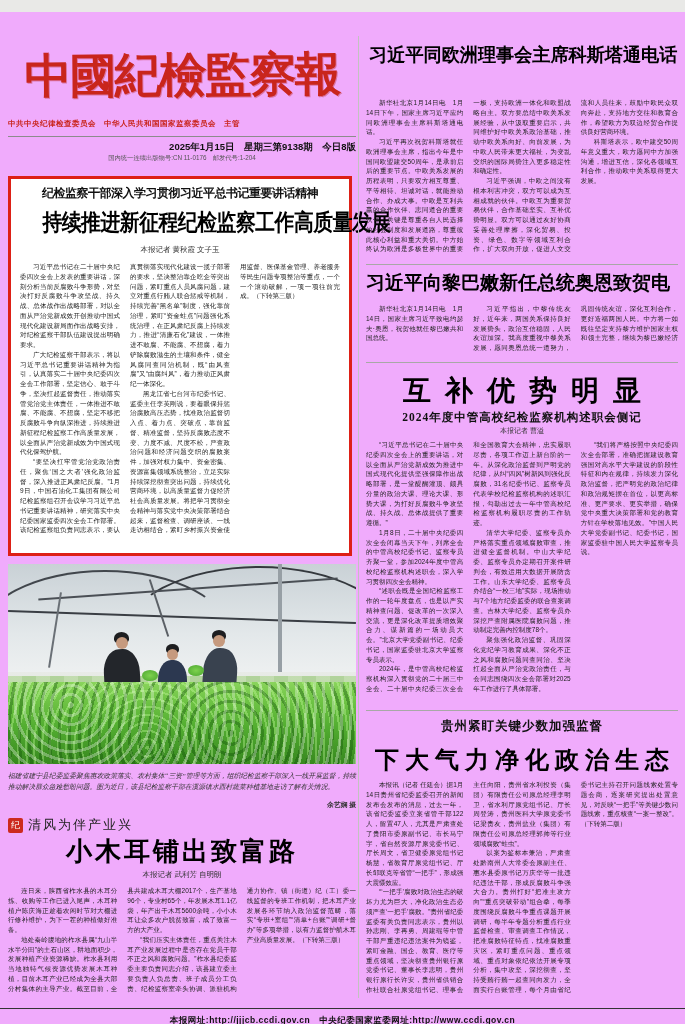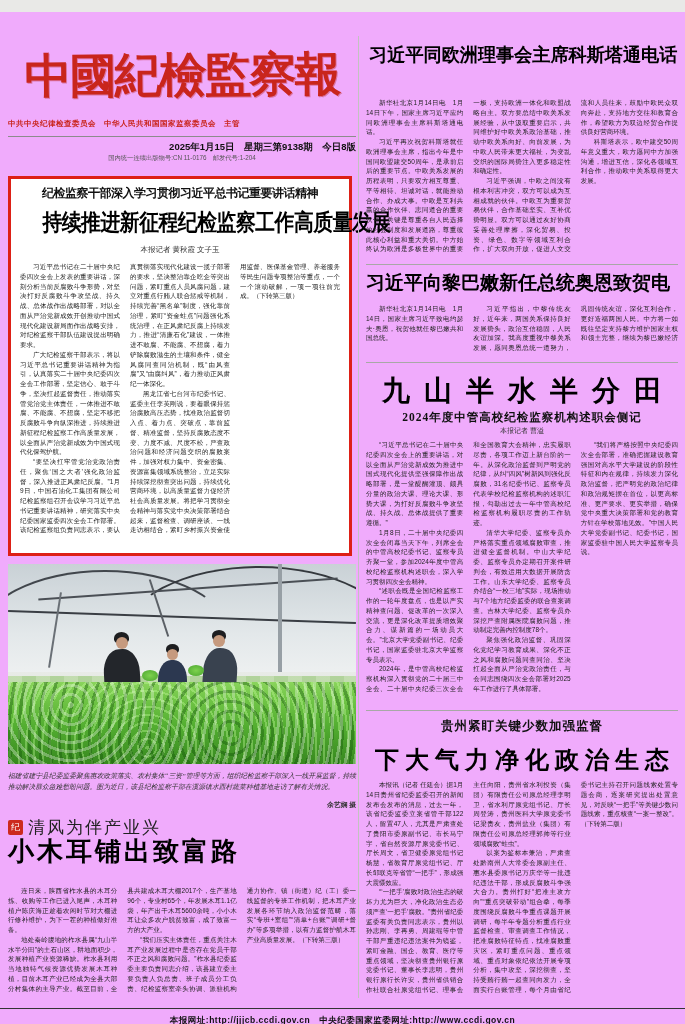--- a/index.html
+++ b/index.html
@@ -40,22 +40,22 @@
   .field-texture{position:absolute;inset:0;
      background-image:repeating-radial-gradient(circle at 18% 28%,rgba(255,255,255,.30) 0 3px,transparent 3px 9px),
                       repeating-radial-gradient(circle at 64% 62%,rgba(16,80,8,.38) 0 3px,transparent 3px 10px),
                       repeating-radial-gradient(circle at 40% 80%,rgba(200,255,160,.35) 0 2px,transparent 2px 8px);}
   
   .caption{left:8px;top:758px;width:348px;height:42px;font-family:"Liberation Serif",serif;font-style:italic;
      font-size:6.8px;line-height:1.65;color:#333;text-align:justify;position:absolute;}
   .credit{position:absolute;right:0;bottom:2px;font-style:normal;font-weight:bold;}
   .series-header{left:8px;top:804px;width:348px;display:flex;align-items:center;gap:5px;}
   .series-logo{width:15px;height:15px;background:#cc2a1e;color:#fff;font-size:9px;display:flex;align-items:center;justify-content:center;border-radius:2px;}
-  .series-title{font-size:17px;color:#222;letter-spacing:2px;}
-  .muer-headline{left:8px;top:822px;width:348px;font-family:"Liberation Serif",serif;
+  .series-title{font-size:13px;color:#222;letter-spacing:2px;}
+  .muer-headline{left:8px;top:822px;width:348px;text-align:center;font-family:"Liberation Serif",serif;
      font-weight:900;font-size:26px;letter-spacing:3px;color:#000;}
   .muer-byline{left:8px;top:858px;width:348px;text-align:center;font-size:7.5px;color:#333;}
   .muer-body{left:8px;top:874px;width:348px;height:112px;}
   
   .vdivider{left:358px;top:24px;width:1px;height:962px;background:#c2c2c0;}
   .r-head1{left:366px;top:30px;width:312px;text-align:center;font-size:18.5px;font-weight:900;white-space:nowrap;
      transform:scaleX(.98);transform-origin:center;color:#000;}
   .r-body1{left:366px;top:86px;width:312px;height:162px;}
   .hr-r{left:366px;width:312px;border-top:1px solid #a8a8a6;}
   .r-head2{left:366px;top:258px;width:312px;text-align:left;font-size:19px;font-weight:900;white-space:nowrap;color:#000;}
@@ -128,20 +128,21 @@
   <div class="caption">
     <span>福建省建宁县纪委监委聚焦惠农政策落实、农村集体“三资”管理等方面，组织纪检监察干部深入一线开展监督，持续推动解决群众急难愁盼问题。图为近日，该县纪检监察干部在溪源镇水西村蔬菜种植基地走访了解有关情况。</span>
     <span class="credit">余艺娴 摄</span>
   </div>
 
   <div class="abs series-header">
     <span class="series-logo">纪</span>
     <span class="series-title">清风为伴产业兴</span>
   </div>
   <div class="abs muer-headline">小木耳铺出致富路</div>
+  <div class="abs muer-byline">本报记者 武利芳 自明朗</div>
   <div class="abs body-text muer-body">
       <p>连日来，陕西省柞水县的木耳分拣、收购等工作已进入尾声，木耳种植户陈庆海正趁着农闲时节对大棚进行修补维护，为下一茬的种植做好准备。</p>
       <p>地处秦岭腹地的柞水县属“九山半水半分田”的土石山区，耕地面积少，发展种植产业资源稀缺。柞水县利用当地独特气候资源优势发展木耳种植，目前木耳产业已经成为全县大部分村集体的主导产业。截至目前，全县共建成木耳大棚2017个，生产基地96个，专业村65个，年发展木耳1.1亿袋，年产出干木耳5600余吨，小小木耳让众多农户脱贫致富，成了致富一方的大产业。</p>
       <p>“我们压实主体责任，重点关注木耳产业发展过程中是否存在党员干部不正之风和腐败问题。”柞水县纪委监委主要负责同志介绍，该县建立委主要负责人负总责、班子成员分工负责、纪检监察室牵头协调、派驻机构通力协作、镇（街道）纪（工）委一线监督的专班工作机制，把木耳产业发展各环节纳入政治监督范畴，落实“专班+室组”“清单+台账”“调研+督办”等多项举措，以有力监督护航木耳产业高质量发展。（下转第三版）</p>
     </div>
 
   <div class="abs vdivider"></div>
 
   <div class="abs r-head1">习近平同欧洲理事会主席科斯塔通电话</div>
   <div class="abs body-text r-body1">
@@ -152,21 +153,21 @@
     </div>
 
   <div class="abs hr-r" style="top:252px;"></div>
   <div class="abs r-head2">习近平向黎巴嫩新任总统奥恩致贺电</div>
   <div class="abs body-text r-body2">
       <p>新华社北京1月14日电　1月14日，国家主席习近平致电约瑟夫·奥恩，祝贺他就任黎巴嫩共和国总统。</p>
       <p>习近平指出，中黎传统友好，近年来，两国关系保持良好发展势头，政治互信稳固，人民友谊加深。我高度重视中黎关系发展，愿同奥恩总统一道努力，巩固传统友谊，深化互利合作，更好造福两国人民。中方将一如既往坚定支持黎方维护国家主权和领土完整，继续为黎巴嫩经济重建和发展提供力所能及的帮助。</p>
     </div>
 
   <div class="abs hr-r" style="top:350px;"></div>
-  <div class="abs r-head3">九山半水半分田</div>
+  <div class="abs r-head3">互补优势明显</div>
   <div class="abs r-sub3">2024年度中管高校纪检监察机构述职会侧记</div>
   <div class="abs r-by3">本报记者 曹溢</div>
   <div class="abs body-text r-body3">
       <p>“习近平总书记在二十届中央纪委四次全会上的重要讲话，对以全面从严治党新成效为推进中国式现代化提供坚强保障作出战略部署，是一堂醍醐灌顶、颇具分量的政治大课、理论大课、形势大课，为打好反腐败斗争攻坚战、持久战、总体战提供了重要遵循。”</p>
       <p>1月8日，二十届中央纪委四次全会闭幕当天下午，列席全会的中管高校纪委书记、监察专员齐聚一堂，参加2024年度中管高校纪检监察机构述职会，深入学习贯彻四次全会精神。</p>
       <p>“述职会既是全国纪检监察工作的一轮年度盘点，也是以严实精神查问题、促改革的一次深入交流，更是深化改革提质增效聚合力、谋新篇的一场动员大会。”北京大学党委副书记、纪委书记，国家监委驻北京大学监察专员表示。</p>
       <p>2024年，是中管高校纪检监察机构深入贯彻党的二十届三中全会、二十届中央纪委三次全会和全国教育大会精神，忠实履职尽责，各项工作迈上新台阶的一年。从深化政治监督到严明党的纪律，从纠“四风”树新风到强化反腐败，31名纪委书记、监察专员代表学校纪检监察机构的述职汇报，勾勒出过去一年中管高校纪检监察机构履职尽责的工作轨迹。</p>
       <p>清华大学纪委、监察专员办严格落实重点领域腐败审查，推进健全监督机制。中山大学纪委、监察专员办定期召开案件研判会，有效运用大数据开展防贪工作。山东大学纪委、监察专员办结合“一校三地”实际，现场推动与7个地方纪委监委的联合查案调查。吉林大学纪委、监察专员办深挖严查附属医院腐败问题，推动制定完善内控制度78个。</p>
       <p>聚焦强化政治监督、巩固深化党纪学习教育成果、深化不正之风和腐败问题同查同治、坚决扛起全面从严治党政治责任，与会同志围绕四次全会部署对2025年工作进行了具体部署。</p>
       <p>“我们将严格按照中央纪委四次全会部署，准确把握建设教育强国对高水平大学建设的阶段性特征和内在规律，持续发力深化政治监督，把严明党的政治纪律和政治规矩摆在首位，以更高标准、更严要求、更实举措，确保党中央重大决策部署和党的教育方针在学校落地见效。”中国人民大学党委副书记、纪委书记，国家监委驻中国人民大学监察专员说。</p>

